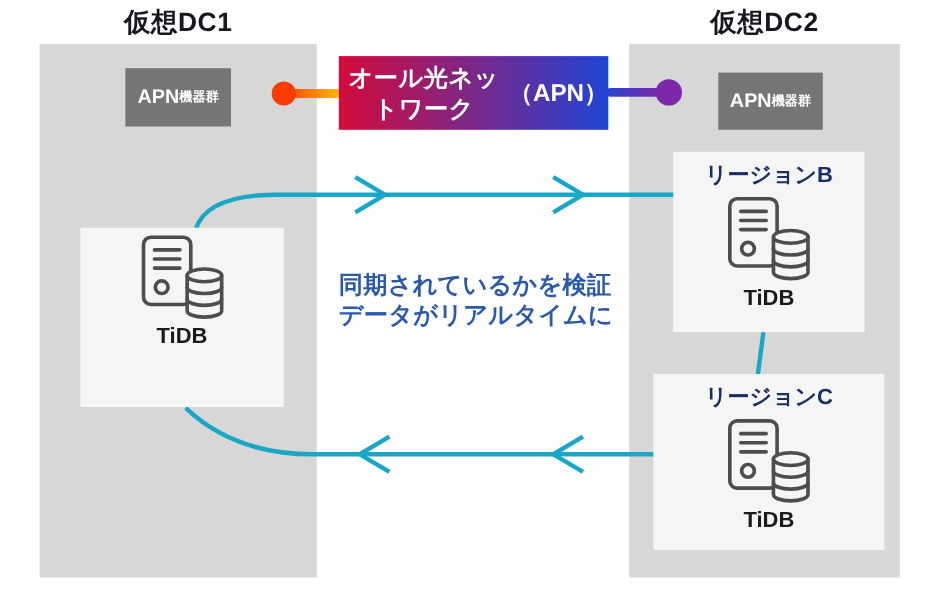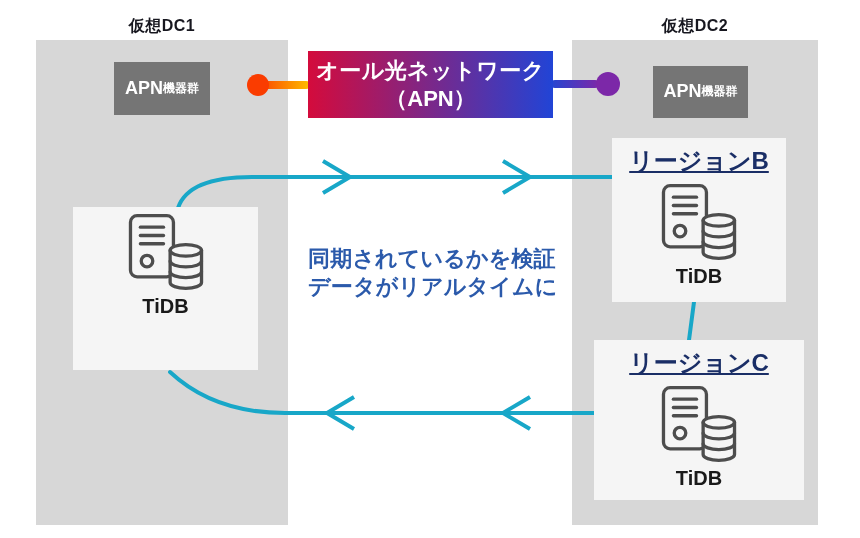--- a/index.html
+++ b/index.html
@@ -19,23 +19,23 @@
   .panel {
     position: absolute;
     background: var(--panel-gray);
     z-index: 0;
   }
   .panel.dc1 { left: 36px;  top: 40px; width: 252px; height: 485px; }
   .panel.dc2 { left: 572px; top: 40px; width: 246px; height: 485px; }
 
   .dc-title {
     position: absolute;
-    top: 16px;
+    top: 4px;
     text-align: center;
-    font-size: 16px;
+    font-size: 24px;
     font-weight: bold;
     color: var(--title-dark);
     z-index: 3;
     letter-spacing: 0.5px;
   }
   .dc-title.t1 { left: 36px;  width: 252px; }
   .dc-title.t2 { left: 572px; width: 246px; }
 
   
   .apn-box {
@@ -57,21 +57,21 @@
   .apn-box .l2 { font-size: 12px; }
 
   
   .banner {
     position: absolute;
     left: 308px; top: 51px; width: 245px; height: 67px;
     background: linear-gradient(90deg, var(--banner-red) 0%, var(--banner-blue) 100%);
     color: #ffffff;
     font-weight: bold;
     display: flex;
-    flex-direction: column;
+    flex-direction: row;
     align-items: center;
     justify-content: center;
     line-height: 1.25;
     z-index: 3;
     text-align: center;
   }
   .banner .bl1 { font-size: 22px; letter-spacing: 0.5px; }
   .banner .bl2 { font-size: 22px; }
 
   
@@ -104,24 +104,23 @@
     display: flex;
     flex-direction: column;
     align-items: center;
     z-index: 3;
   }
   .region-box.ra { left: 73px;  top: 207px; width: 185px; height: 163px; }
   .region-box.rb { left: 612px; top: 138px; width: 174px; height: 164px; }
   .region-box.rc { left: 594px; top: 340px; width: 210px; height: 160px; }
   .region-label {
     margin-top: 7px;
-    font-size: 24px;
+    font-size: 20px;
     font-weight: bold;
     color: var(--region-label-navy);
-    text-decoration: underline;
   }
   .tidb-icon { width: 76px; height: 84px; margin-top: 3px; }
   .ic-stroke {
     fill: none;
     stroke: var(--icon-stroke);
     stroke-width: 4;
     stroke-linecap: round;
     stroke-linejoin: round;
   }
   .ic-fill { fill: var(--region-box-bg); stroke: none; }

